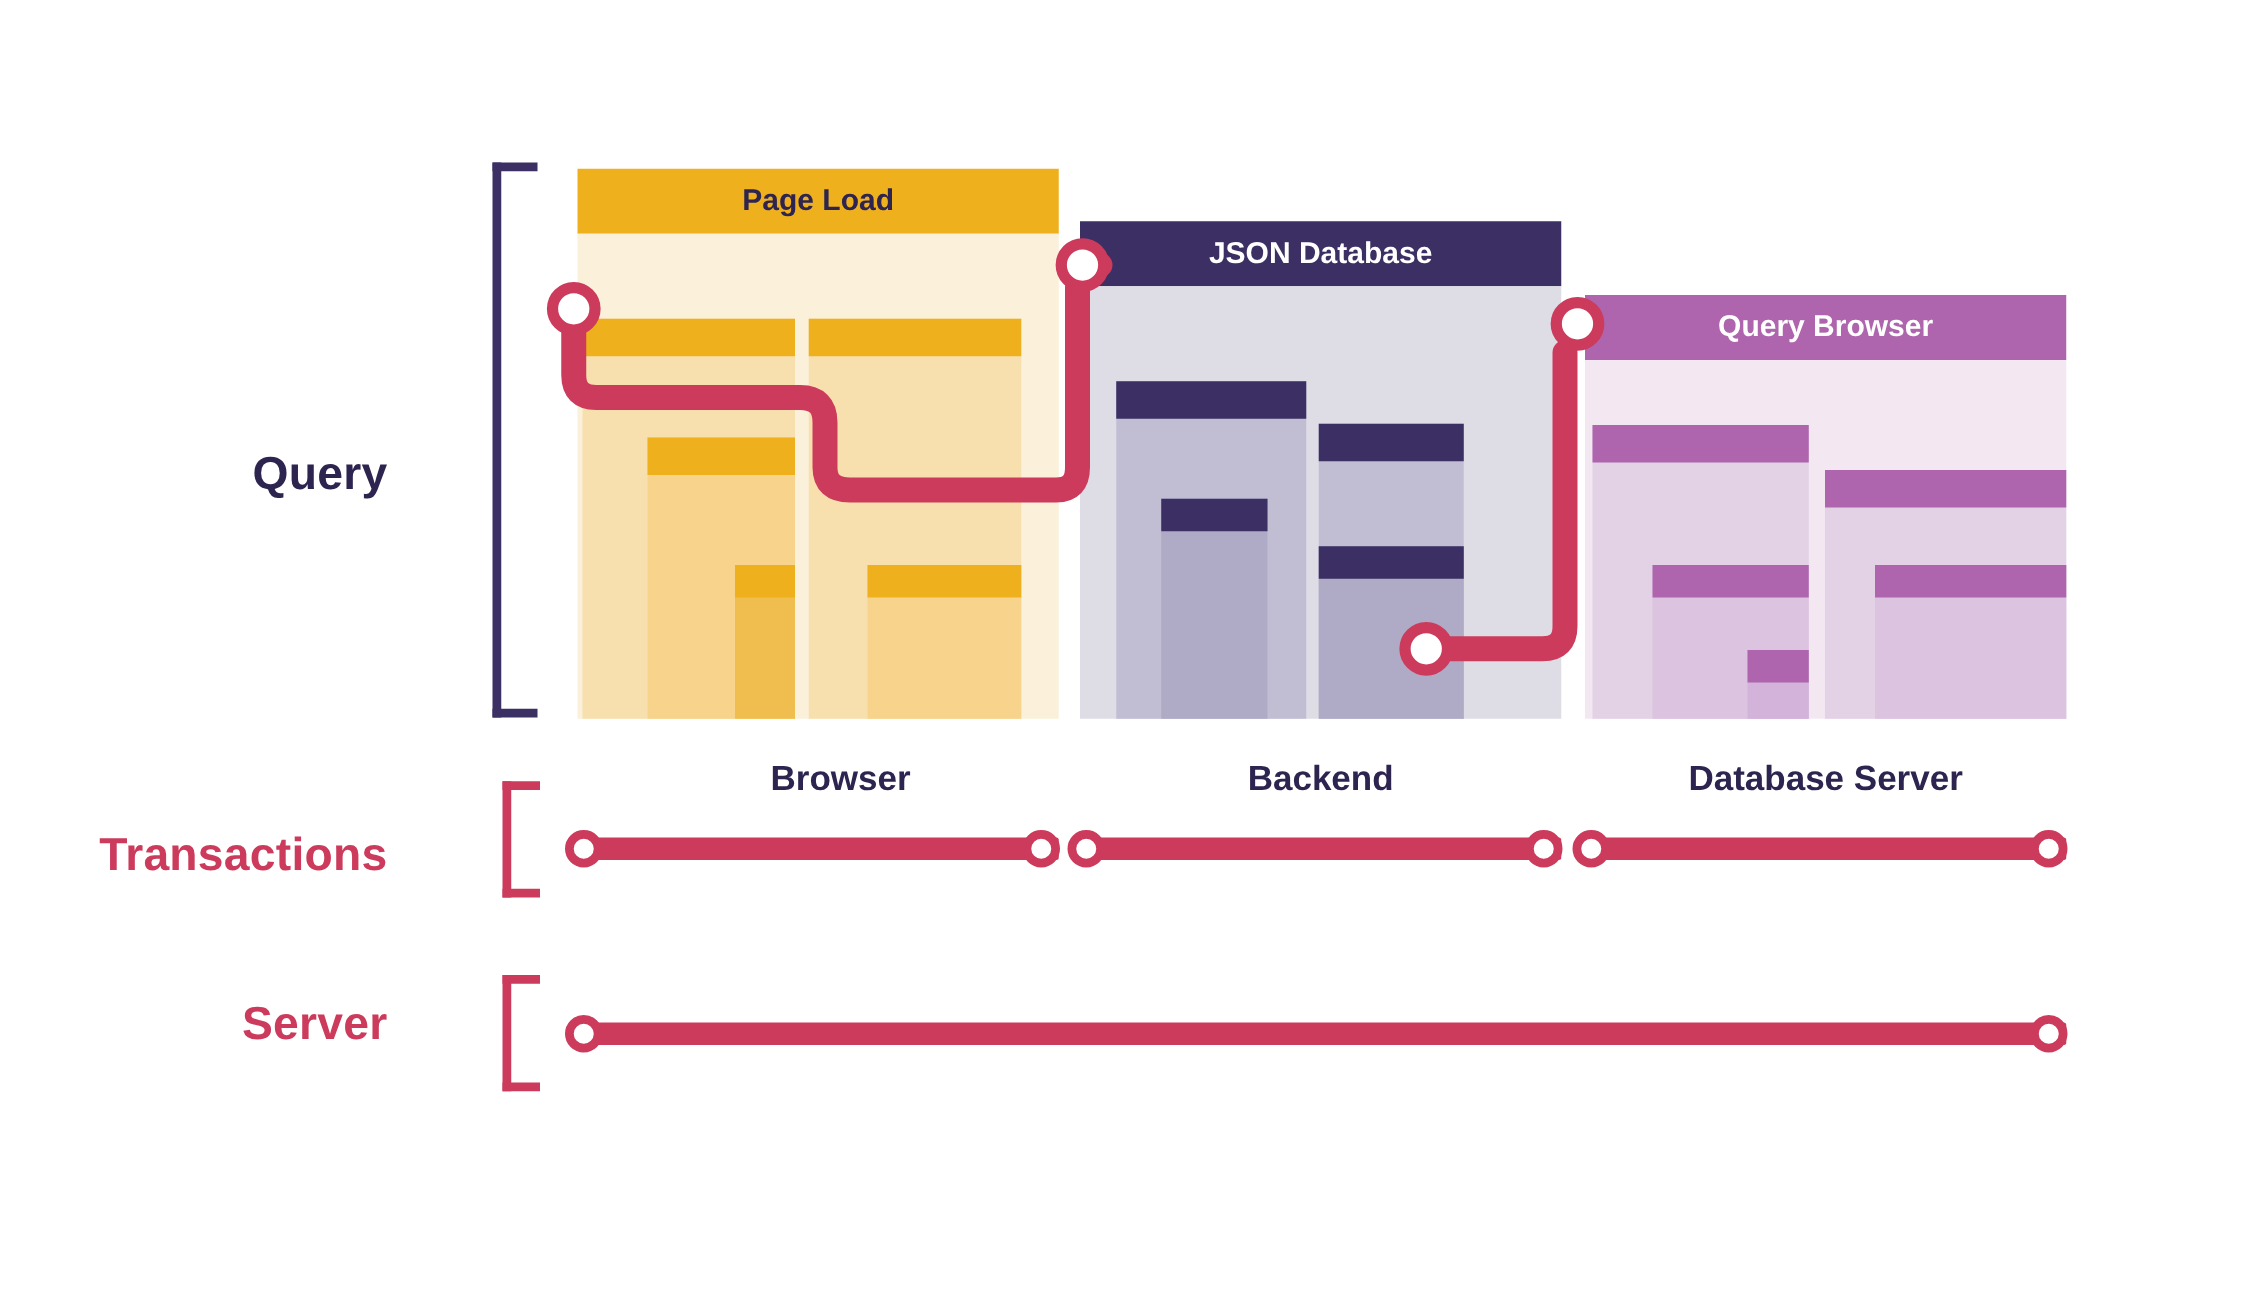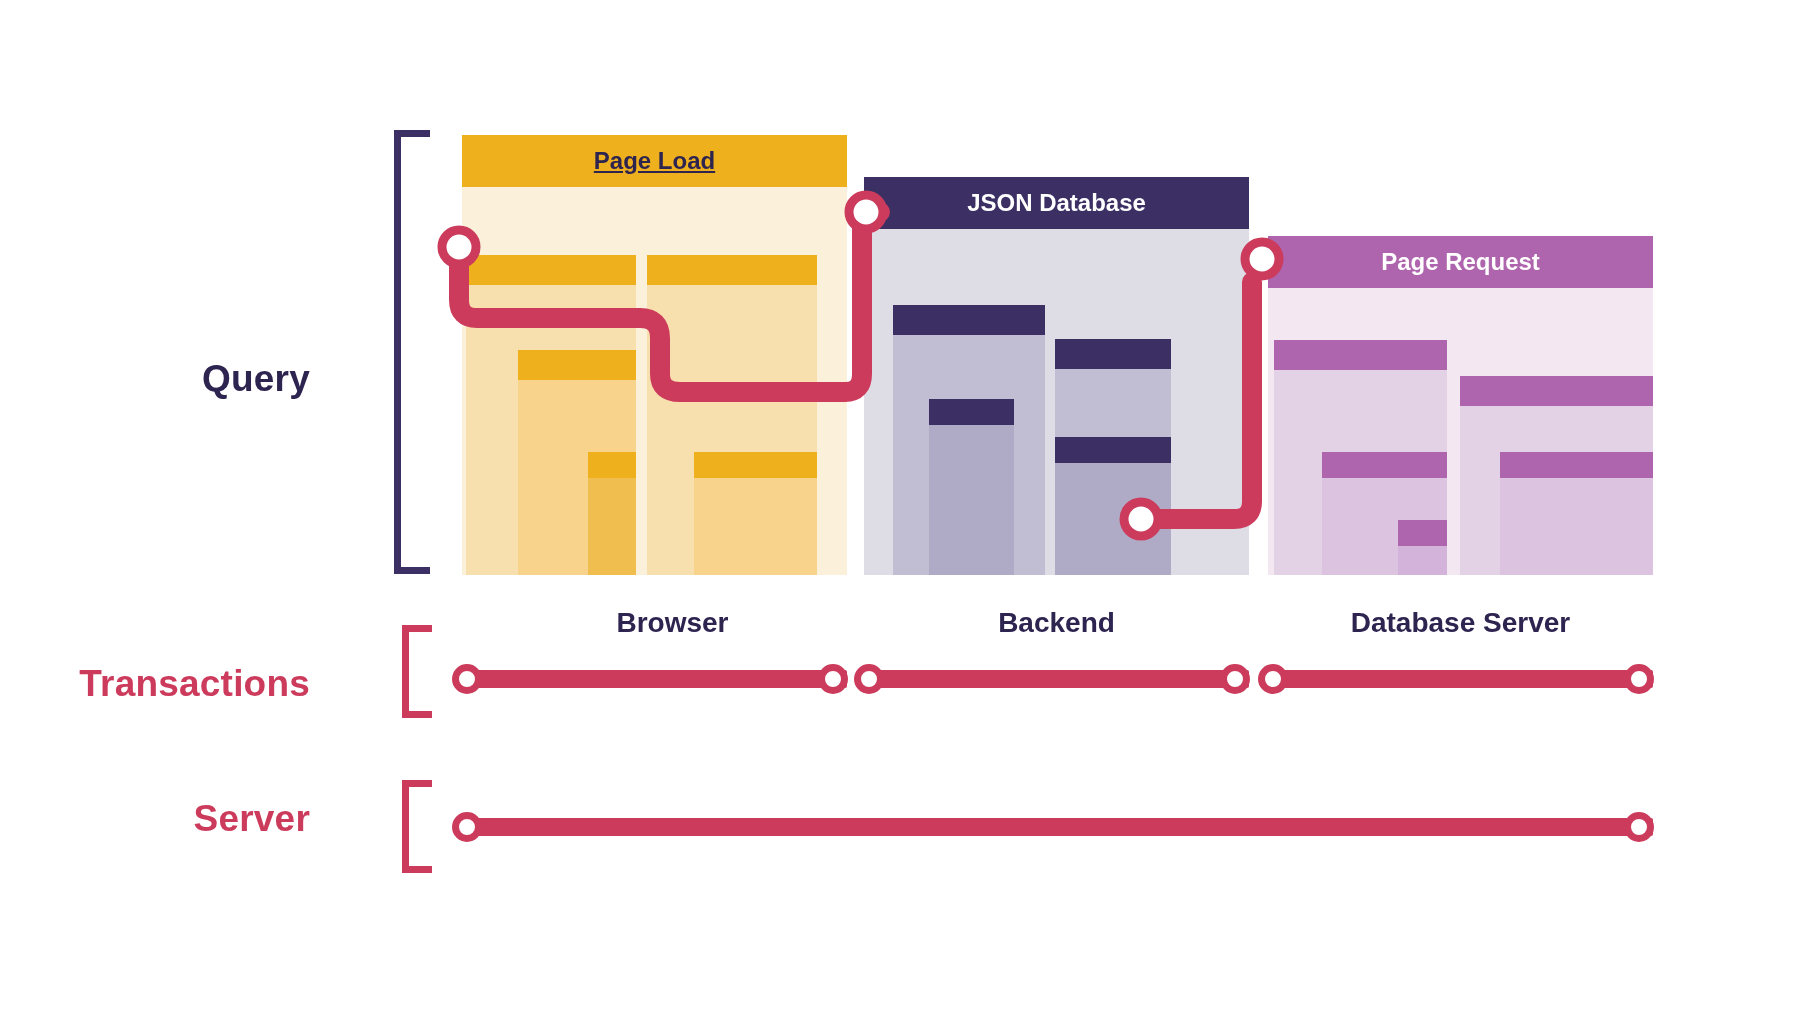--- a/index.html
+++ b/index.html
@@ -49,21 +49,21 @@
     display:flex;align-items:center;justify-content:center;
     box-sizing:border-box;
   }
   .group-body{position:absolute;left:0;width:100%;}
   .bar{position:absolute;box-sizing:border-box;}
   .bar-head{position:absolute;left:0;top:0;width:100%;}
   .bar-body{position:absolute;left:0;width:100%;}
 
   
   #group-browser{ left:462px; top:135px; width:385px; height:440px; }
-  #group-browser .group-header{ height:52px; background:#EFB01E; color:#2E2450;text-decoration:underline; }
+  #group-browser .group-header{ height:52px; background:#EFB01E; color:#2E2450; }
   #group-browser .group-body{ top:52px; height:388px; background:#FBF1DA; }
 
   
   #group-backend{ left:864px; top:177px; width:385px; height:398px; }
   #group-backend .group-header{ height:52px; background:#3B2F63; }
   #group-backend .group-body{ top:52px; height:346px; background:#DEDDE6; }
 
   
   #group-db{ left:1268px; top:236px; width:385px; height:339px; }
   #group-db .group-header{ height:52px; background:#AE65AD; }
@@ -146,21 +146,21 @@
         <div class="bar-head" style="height:26px;background:#3B2F63;"></div>
       </div>
       <div class="bar" style="left:191px; top:208px; width:116px; height:138px;">
         <div class="bar-body" style="top:0;height:138px;background:#AFABC6;"></div>
         <div class="bar-head" style="height:26px;background:#3B2F63;"></div>
       </div>
     </div>
   </div>
 
   <div class="group" id="group-db">
-    <div class="group-header">Page Request</div>
+    <div class="group-header">Query Browser</div>
     <div class="group-body">
       <div class="bar" style="left:6px; top:52px; width:173px; height:235px;">
         <div class="bar-body" style="top:0;height:235px;background:#E3D1E6;"></div>
         <div class="bar-head" style="height:30px;background:#AE65AD;"></div>
       </div>
       <div class="bar" style="left:192px; top:88px; width:193px; height:199px;">
         <div class="bar-body" style="top:0;height:199px;background:#E3D1E6;"></div>
         <div class="bar-head" style="height:30px;background:#AE65AD;"></div>
       </div>
       <div class="bar" style="left:54px; top:164px; width:125px; height:123px;">

